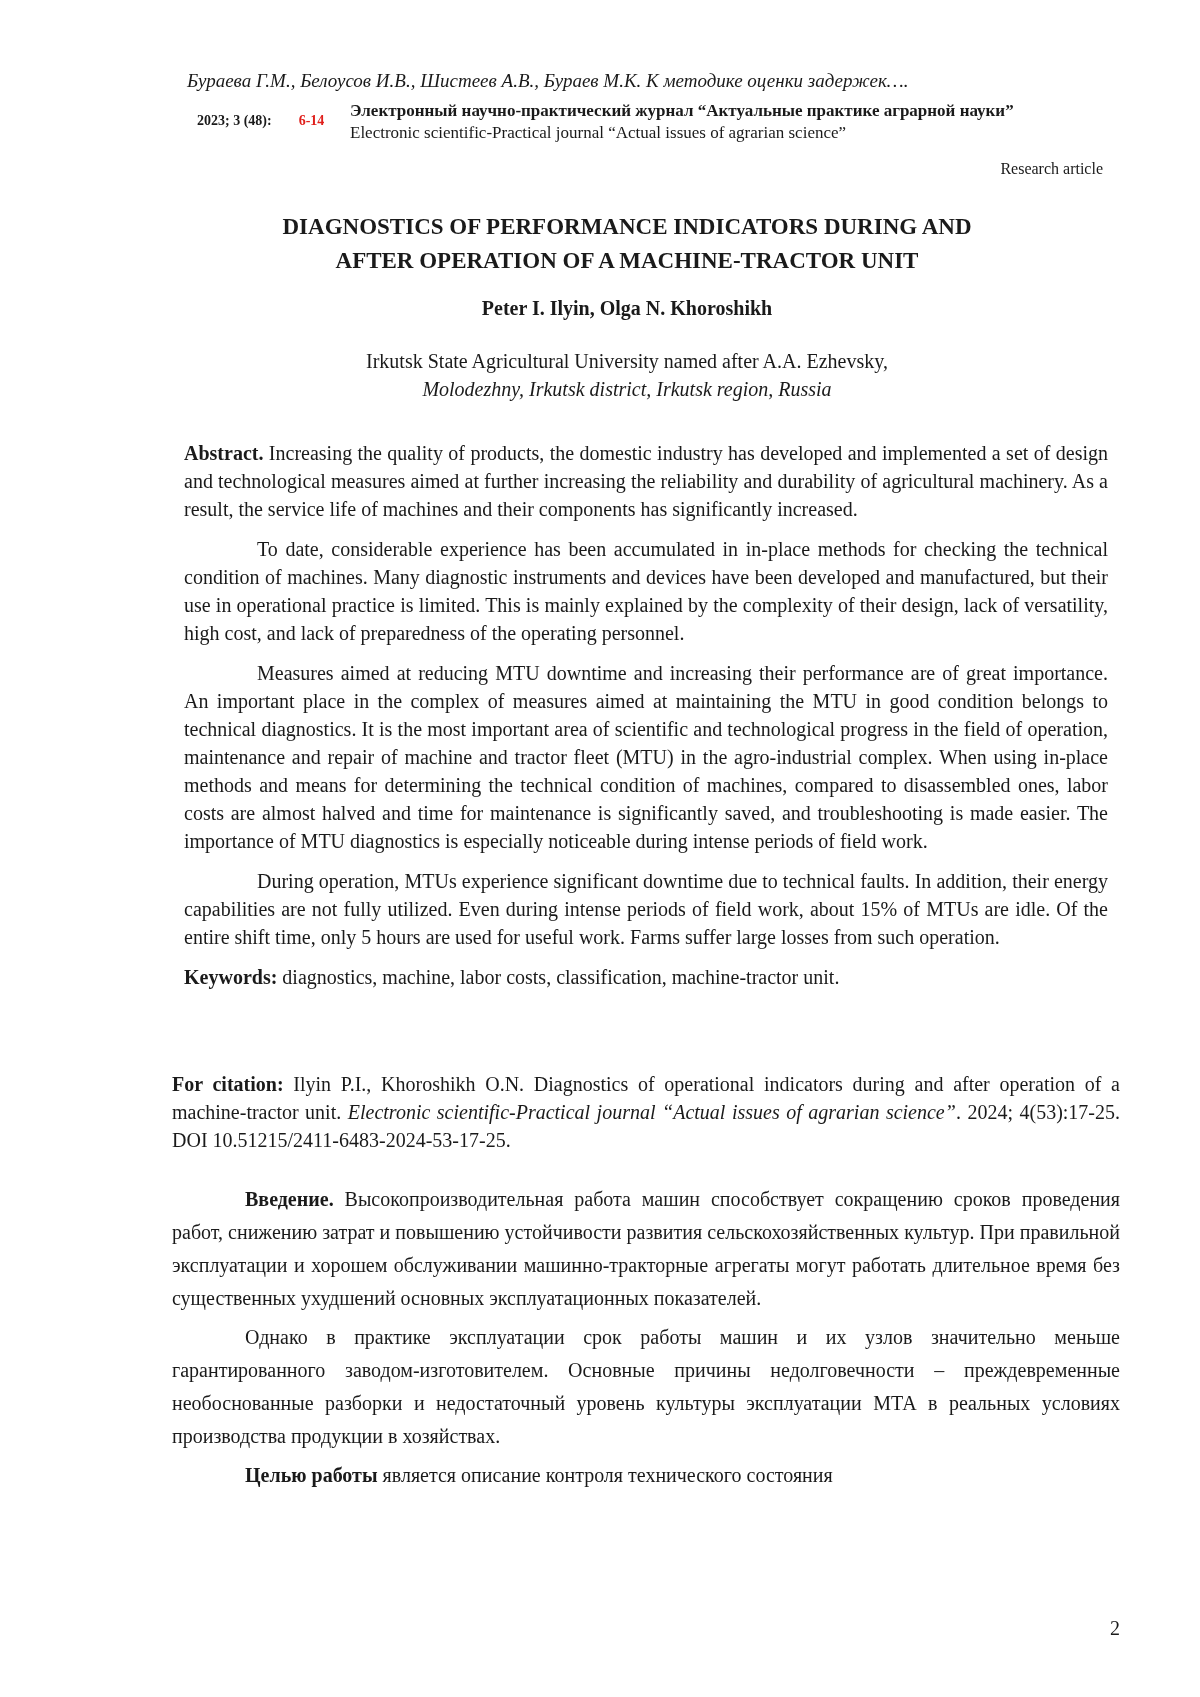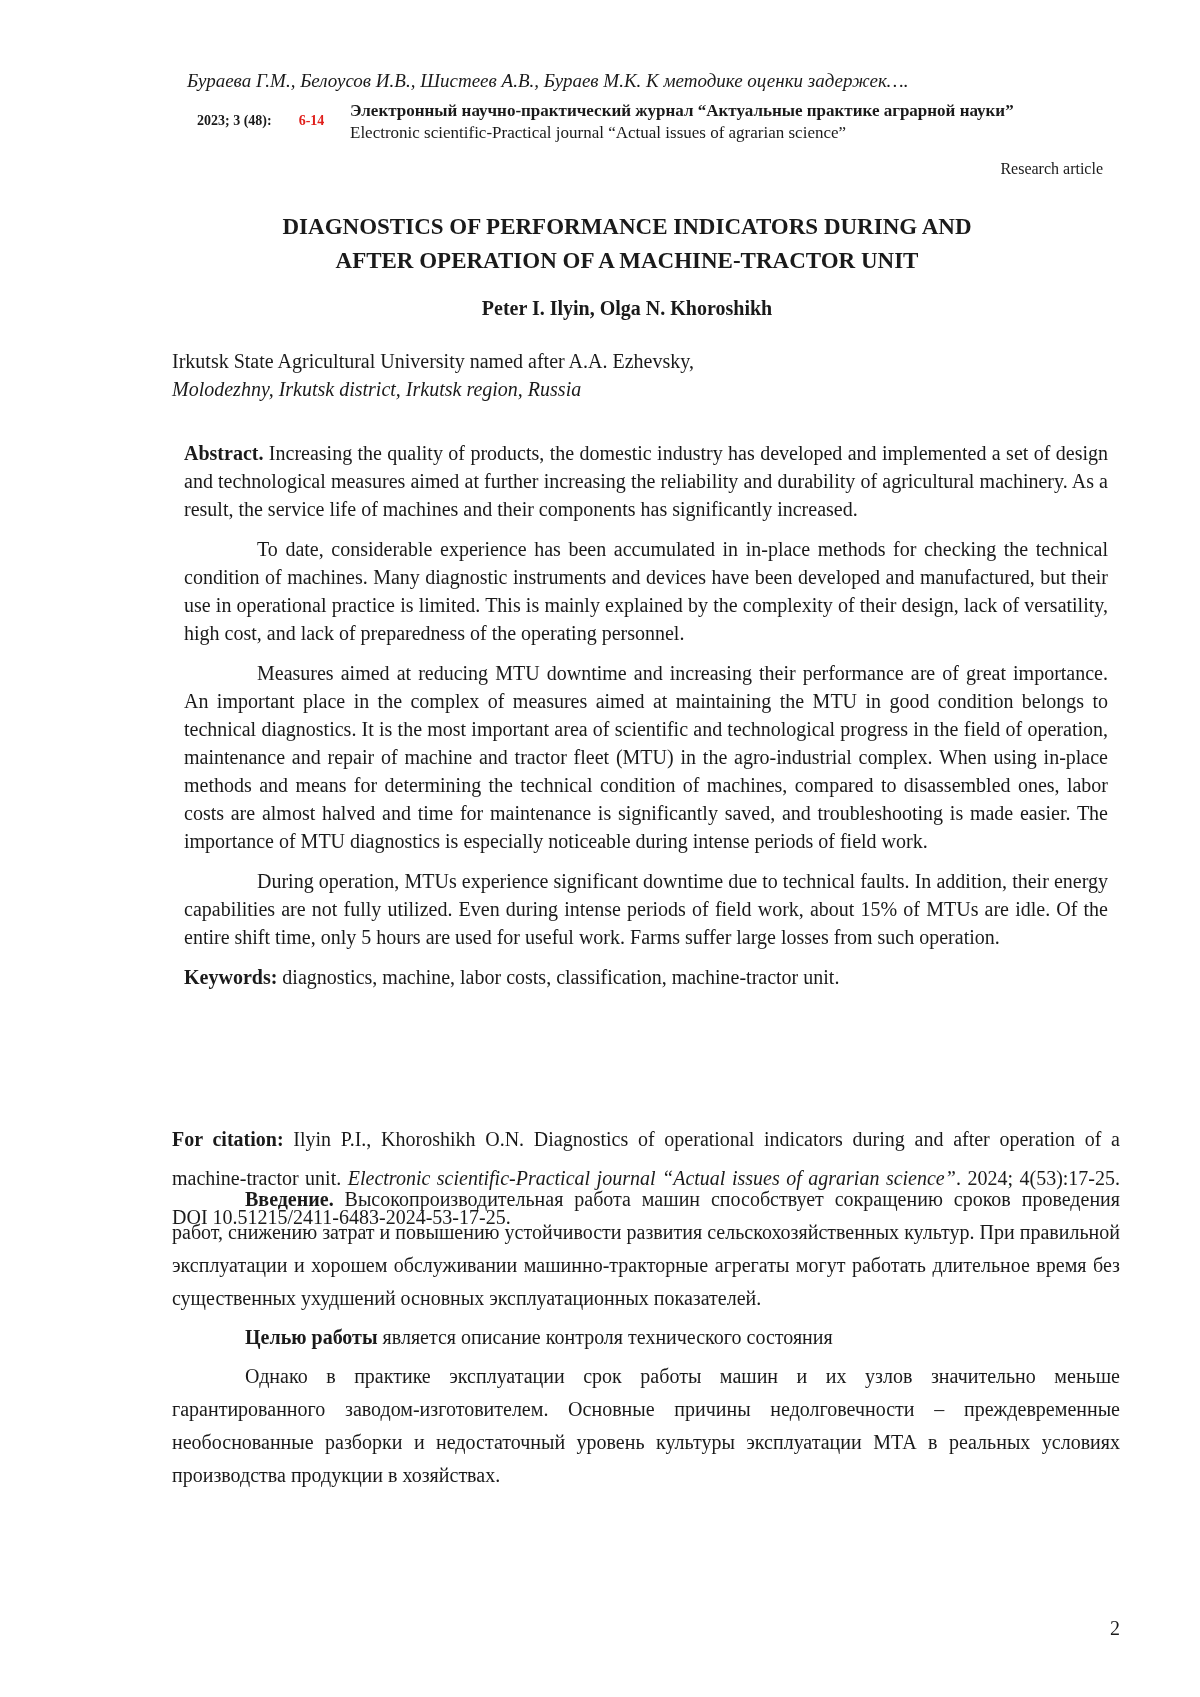--- a/index.html
+++ b/index.html
@@ -6,28 +6,28 @@
   body{width:1200px;height:1697px;position:relative;overflow:hidden;font-family:"Liberation Serif","DejaVu Serif",serif;color:#1a1a1a;}
   .page{position:absolute;left:0;top:0;width:1200px;height:1697px;}
   .running-head{position:absolute;left:187px;top:70px;font-size:19px;font-style:italic;white-space:nowrap;}
   .issue-ref{position:absolute;left:197px;top:113px;font-size:14px;font-weight:bold;white-space:nowrap;}
   .issue-ref .pages{color:#e0201c;padding-left:27px;}
   .journal-ru{position:absolute;left:350px;top:101px;font-size:17px;font-weight:bold;white-space:nowrap;}
   .journal-en{position:absolute;left:350px;top:123px;font-size:17px;white-space:nowrap;}
   .article-type{position:absolute;right:97px;top:160px;font-size:16px;font-weight:normal;}
   .title{position:absolute;left:172px;width:910px;top:210px;font-size:23px;font-weight:bold;text-align:center;line-height:34px;}
   .authors{position:absolute;left:172px;width:910px;top:297px;font-size:20px;font-weight:bold;text-align:center;}
-  .affil{position:absolute;left:172px;width:910px;top:347px;font-size:20px;line-height:28px;}
+  .affil{position:absolute;left:172px;width:910px;top:347px;font-size:20px;text-align:center;line-height:28px;}
   .affil .loc{font-style:italic;display:block;}
   .abstract{position:absolute;left:172px;width:948px;top:427px;font-size:20px;line-height:28px;text-align:justify;}
   .abstract p{margin:12px;}
   .abstract p.indent{text-indent:73px;}
   .b{font-weight:bold;}
   .i{font-style:italic;}
-  .citation{position:absolute;left:172px;width:948px;top:1120px;font-size:20px;line-height:39px;text-align:justify;}
+  .citation{position:absolute;left:172px;width:948px;top:1070px;font-size:20px;line-height:28px;text-align:justify;}
   .body-ru{position:absolute;left:172px;width:948px;top:1183px;font-size:20px;line-height:33px;text-align:justify;}
   .body-ru p{margin:0 0 6px 0;text-indent:73px;}
   .page-number{position:absolute;right:80px;top:1617px;font-size:20px;}
 </style>
 </head>
 <body>
 
 <div class="page">
 
   <div class="running-head">Бураева Г.М., Белоусов И.В., Шистеев А.В., Бураев М.К. К методике оценки задержек….</div>
@@ -60,18 +60,18 @@
     <p class="indent">During operation, MTUs experience significant downtime due to technical faults. In addition, their energy capabilities are not fully utilized. Even during intense periods of field work, about 15% of MTUs are idle. Of the entire shift time, only 5 hours are used for useful work. Farms suffer large losses from such operation.</p>
     <p><span class="b">Keywords:</span><span> diagnostics, machine, labor costs, classification, machine-tractor unit.</span></p>
   </div>
 
   <div class="citation">
     <span class="b">For citation:</span><span> Ilyin P.I., Khoroshikh O.N. Diagnostics of operational indicators during and after operation of a machine-tractor unit. </span><span class="i">Electronic scientific-Practical journal “Actual issues of agrarian science”</span><span>. 2024; 4(53):17-25. DOI 10.51215/2411-6483-2024-53-17-25.</span>
   </div>
 
   <div class="body-ru">
     <p><span class="b">Введение.</span><span> Высокопроизводительная работа машин способствует сокращению сроков проведения работ, снижению затрат и повышению устойчивости развития сельскохозяйственных культур. При правильной эксплуатации и хорошем обслуживании машинно-тракторные агрегаты могут работать длительное время без существенных ухудшений основных эксплуатационных показателей.</span></p>
+    <p>Однако в практике эксплуатации срок работы машин и их узлов значительно меньше гарантированного заводом-изготовителем. Основные причины недолговечности – преждевременные необоснованные разборки и недостаточный уровень культуры эксплуатации МТА в реальных условиях производства продукции в  хозяйствах.</p>
     <p><span class="b">Целью работы</span><span> является описание контроля технического состояния</span></p>
-    <p>Однако в практике эксплуатации срок работы машин и их узлов значительно меньше гарантированного заводом-изготовителем. Основные причины недолговечности – преждевременные необоснованные разборки и недостаточный уровень культуры эксплуатации МТА в реальных условиях производства продукции в  хозяйствах.</p>
   </div>
 
   <div class="page-number">2</div>
 </div>
 
 </body></html>

